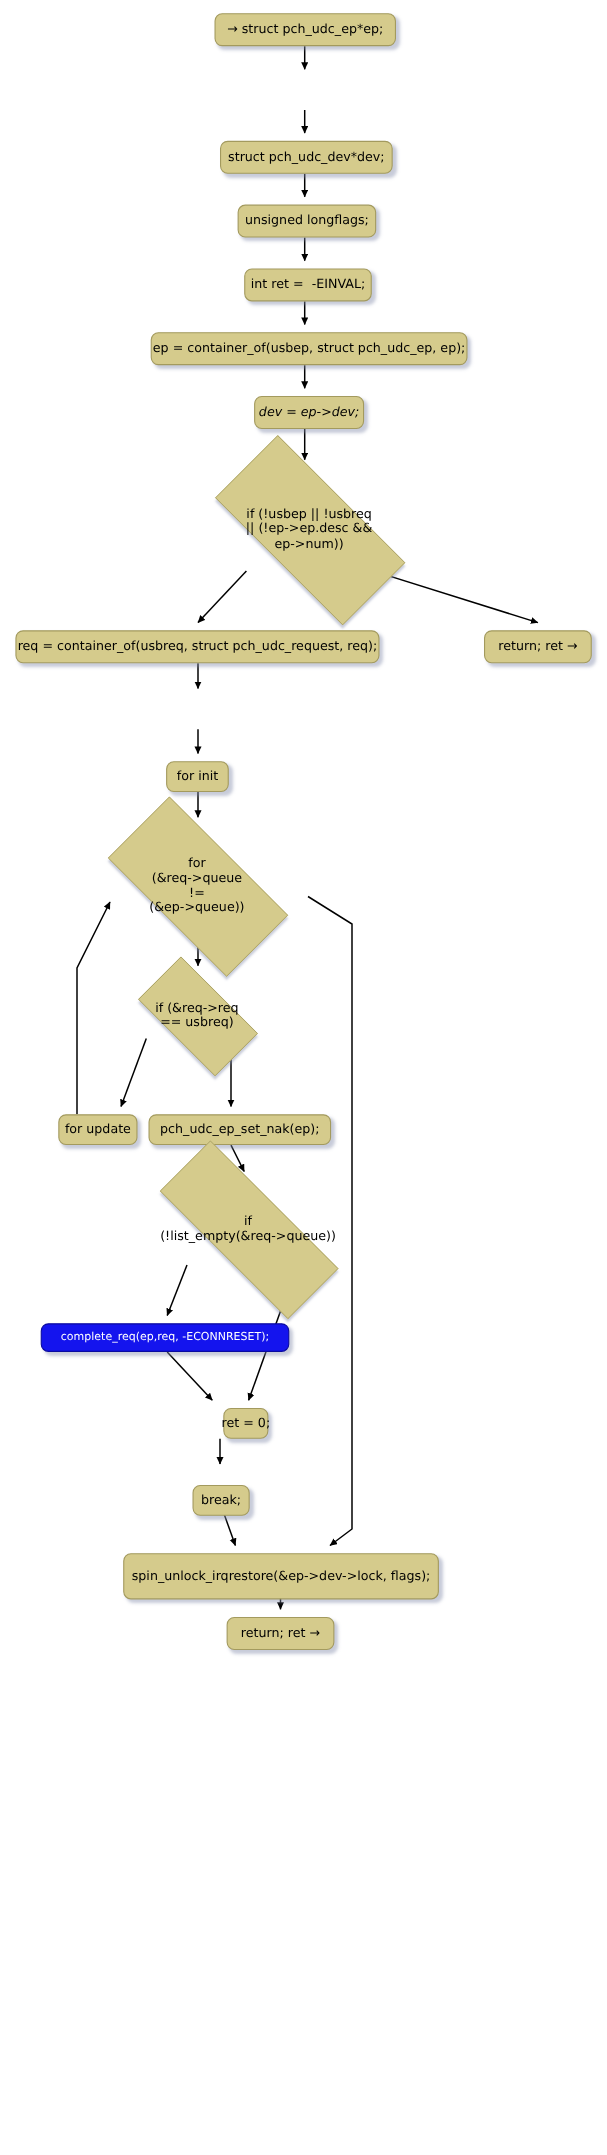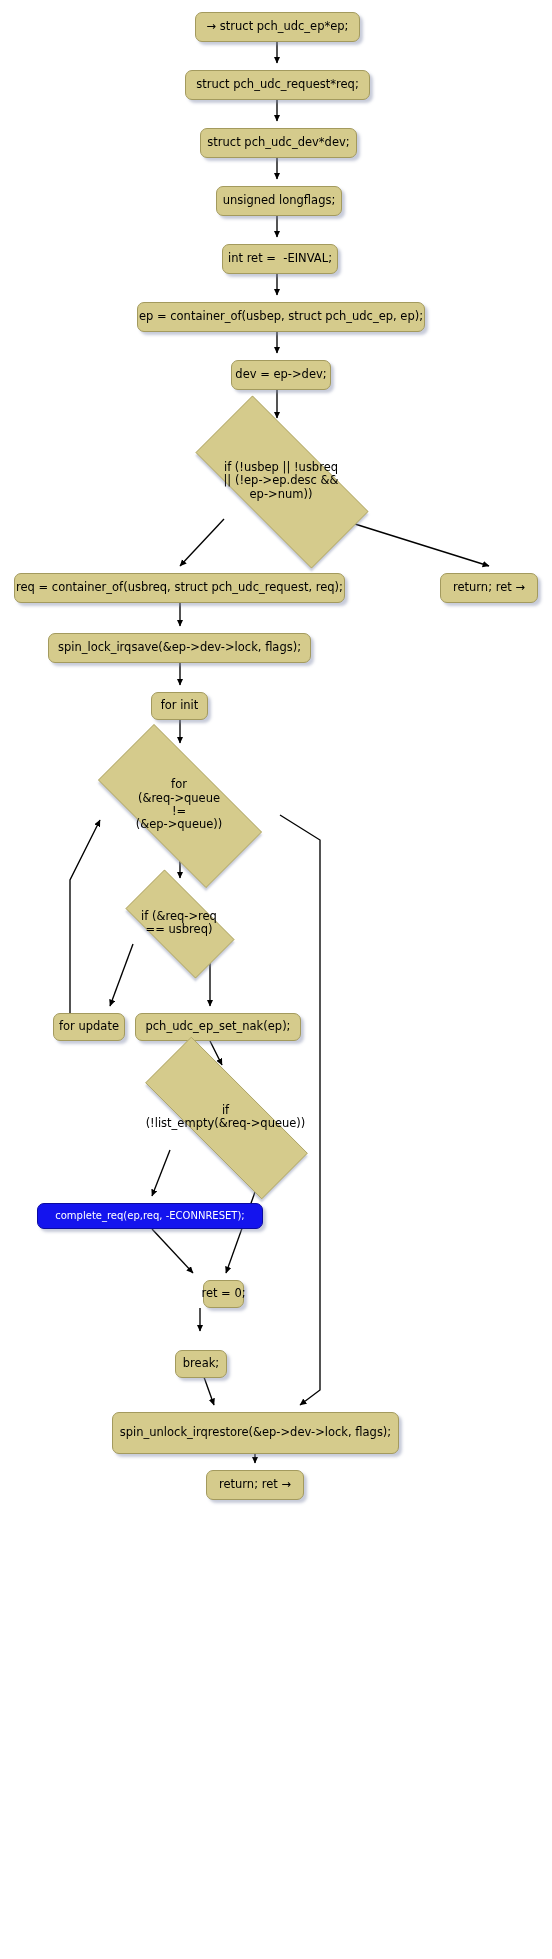--- a/index.html
+++ b/index.html
@@ -73,44 +73,42 @@
 
       <path d="M200,1366 L214,1405"></path>
 
       <path d="M280,815 L320,840 L320,1390 L300,1405"></path>
       <path d="M255,1442 L255,1463"></path>
     </g>
   </svg>
 
   <div class="node rect" style="left:195px;top:12px;width:165px;height:30px;">→ struct pch_udc_ep*ep;</div>
 
-  <div class="node rect" style="left:185px;top:70px;width:185px;height:30px;">struct pch_udc_request*req;</div>
 
   <div class="node rect" style="left:200px;top:128px;width:157px;height:30px;">struct pch_udc_dev*dev;</div>
 
   <div class="node rect" style="left:216px;top:186px;width:126px;height:30px;">unsigned longflags;</div>
 
   <div class="node rect" style="left:222px;top:244px;width:116px;height:30px;">int ret =  -EINVAL;</div>
 
   <div class="node rect" style="left:137px;top:302px;width:288px;height:30px;">ep = container_of(usbep, struct pch_udc_ep, ep);</div>
 
-  <div class="node rect" style="left:231px;top:360px;width:100px;height:30px;">dev = ep-&gt;dev;</div>
+  <div class="node rect" style="left:231px;top:360px;width:100px;height:30px;font-style:italic;">dev = ep-&gt;dev;</div>
 
   <div class="node diamond" style="left:166px;top:425px;width:230px;height:112px;">
     <span class="dshape"></span>
     <span class="dtext">if (!usbep || !usbreq
 || (!ep-&gt;ep.desc &amp;&amp;
 ep-&gt;num))</span>
   </div>
 
   <div class="node rect" style="left:14px;top:573px;width:331px;height:30px;">req = container_of(usbreq, struct pch_udc_request, req);</div>
 
   <div class="node rect" style="left:440px;top:573px;width:98px;height:30px;">return; ret →</div>
 
-  <div class="node rect" style="left:48px;top:633px;width:263px;height:30px;">spin_lock_irqsave(&amp;ep-&gt;dev-&gt;lock, flags);</div>
 
   <div class="node rect" style="left:151px;top:692px;width:57px;height:28px;">for init</div>
 
   <div class="node diamond" style="left:72px;top:750px;width:214px;height:110px;">
     <span class="dshape"></span>
     <span class="dtext">for
 (&amp;req-&gt;queue
 !=
 (&amp;ep-&gt;queue))</span>
   </div>

